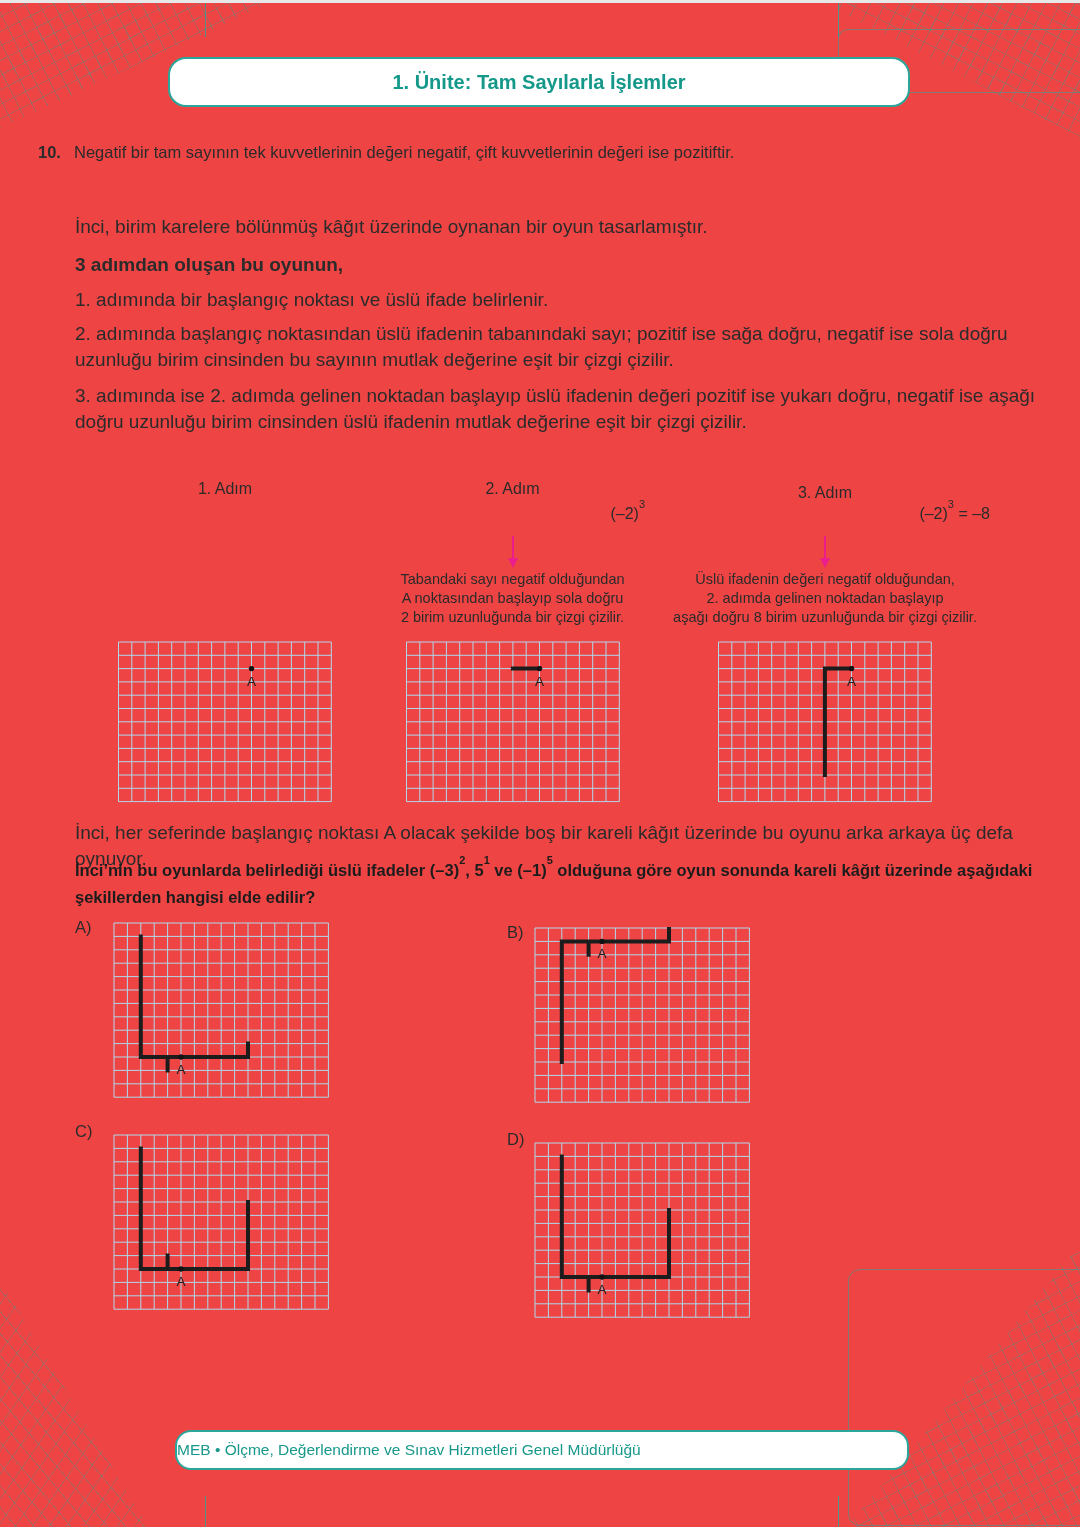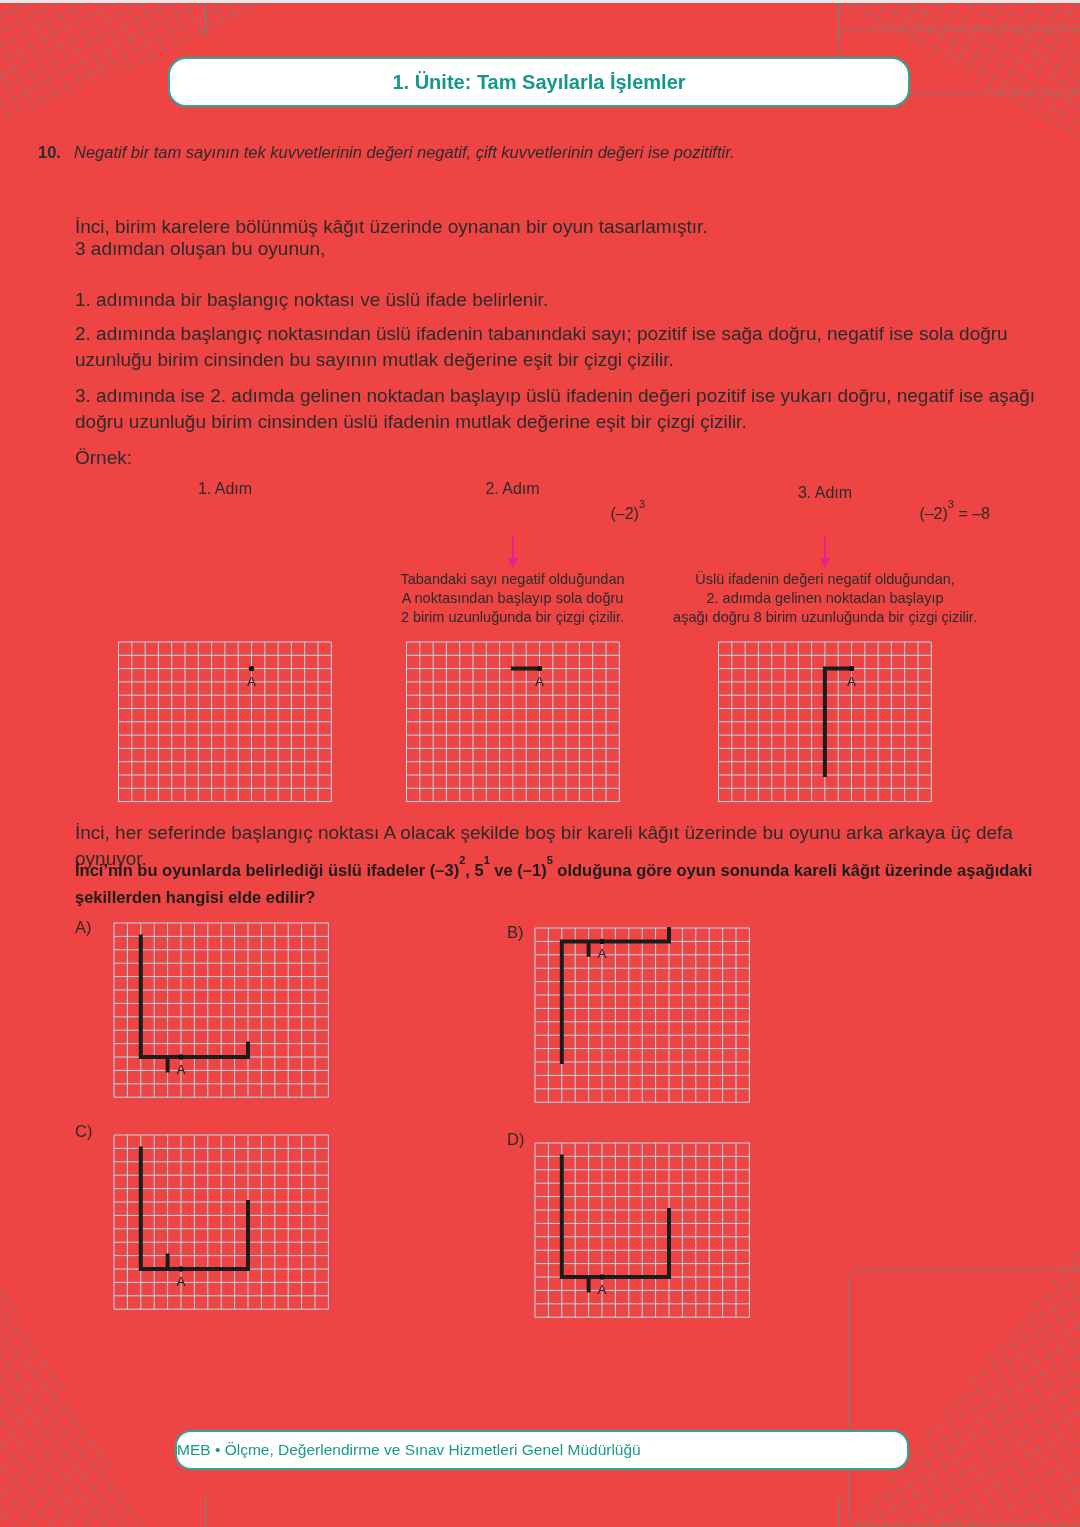--- a/index.html
+++ b/index.html
@@ -32,23 +32,23 @@
   .banner-title{color:#13988a;font-size:20px;font-weight:bold;}
   .footer-banner{position:absolute;left:175px;top:1427px;width:730px;height:36px;
           border:2px solid #2aa79a;border-radius:16px;background:#fff;
           display:flex;align-items:center;justify-content:flex-start;}
   .footer-text{color:#17988a;font-size:15.5px;}
 
   
   .abs{position:absolute;}
   .q-line{left:38px;top:140px;width:1005px;font-size:16.5px;}
   .qnum{font-weight:bold;display:inline-block;width:36px;}
-  .qstatement{font-style:italic;}
+  .qstatement{}
   .para{left:75px;width:972px;font-size:19px;line-height:26px;}
-  .p1{top:211px;} .p2{top:233px;} .p3{top:284px;} .p4{top:318px;} .p5{top:380px;} .ornek{top:442px;}
+  .p1{top:211px;} .p2{top:249px;font-weight:bold;} .p3{top:284px;} .p4{top:318px;} .p5{top:380px;} .ornek{top:442px;}
   sup,.sup{font-size:11px;position:relative;top:-5px;}
 
   
   .step-col{position:absolute;top:477px;text-align:center;}
   .step-col1{left:105px;width:240px;height:350px;}
   .step-col2{left:380px;width:265px;height:350px;}
   .step-col3{left:660px;width:330px;height:350px;}
   .step-title{position:absolute;top:0;width:100%;font-size:16px;}
   .step-title3{top:4px;}
   .step-expr{position:absolute;top:23px;width:100%;font-size:16px;text-align:right;}
@@ -85,21 +85,20 @@
 
   <div class="abs q-line">
     <span class="qnum">10.</span><span class="qstatement">Negatif bir tam sayının tek kuvvetlerinin değeri negatif, çift kuvvetlerinin değeri ise pozitiftir.</span>
   </div>
 
   <div class="abs para p1">İnci, birim karelere bölünmüş kâğıt üzerinde oynanan bir oyun tasarlamıştır.</div>
   <div class="abs para p2">3 adımdan oluşan bu oyunun,</div>
   <div class="abs para p3">1. adımında bir başlangıç noktası ve üslü ifade belirlenir.</div>
   <div class="abs para p4">2. adımında başlangıç noktasından üslü ifadenin tabanındaki sayı; pozitif ise sağa doğru, negatif ise sola doğru uzunluğu birim cinsinden bu sayının mutlak değerine eşit bir çizgi çizilir.</div>
   <div class="abs para p5">3. adımında ise 2. adımda gelinen noktadan başlayıp üslü ifadenin değeri pozitif ise yukarı doğru, negatif ise aşağı doğru uzunluğu birim cinsinden üslü ifadenin mutlak değerine eşit bir çizgi çizilir.</div>
-  <div class="abs para ornek">Örnek:</div>
 
   <div class="step-col step-col1">
     <div class="step-title">1. Adım</div>
     <div class="grid-box"><svg width="215" height="162">
           <path d="M1.0 1V160.6 M14.3 1V160.6 M27.6 1V160.6 M40.9 1V160.6 M54.2 1V160.6 M67.5 1V160.6 M80.8 1V160.6 M94.1 1V160.6 M107.4 1V160.6 M120.7 1V160.6 M134.0 1V160.6 M147.3 1V160.6 M160.6 1V160.6 M173.9 1V160.6 M187.2 1V160.6 M200.5 1V160.6 M213.8 1V160.6 M1 1.0H213.8 M1 14.3H213.8 M1 27.6H213.8 M1 40.9H213.8 M1 54.2H213.8 M1 67.5H213.8 M1 80.8H213.8 M1 94.1H213.8 M1 107.4H213.8 M1 120.7H213.8 M1 134.0H213.8 M1 147.3H213.8 M1 160.6H213.8 " fill="none" stroke="#aed9ec" stroke-width="1"></path>
           <circle cx="134.0" cy="27.6" r="2.7" fill="#111111"></circle>
           <text x="134.0" y="44.6" text-anchor="middle" font-size="13.5" font-family="Liberation Sans, sans-serif" fill="#222">A</text>
         </svg></div>
   </div>
 

